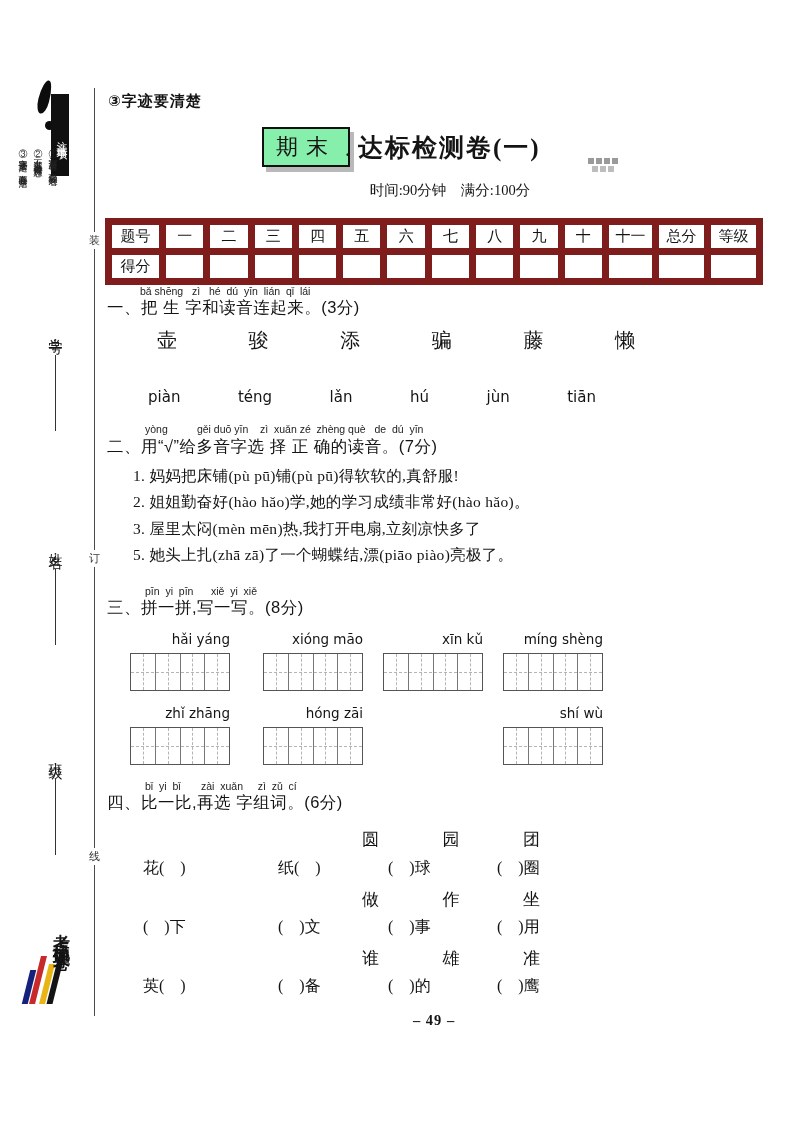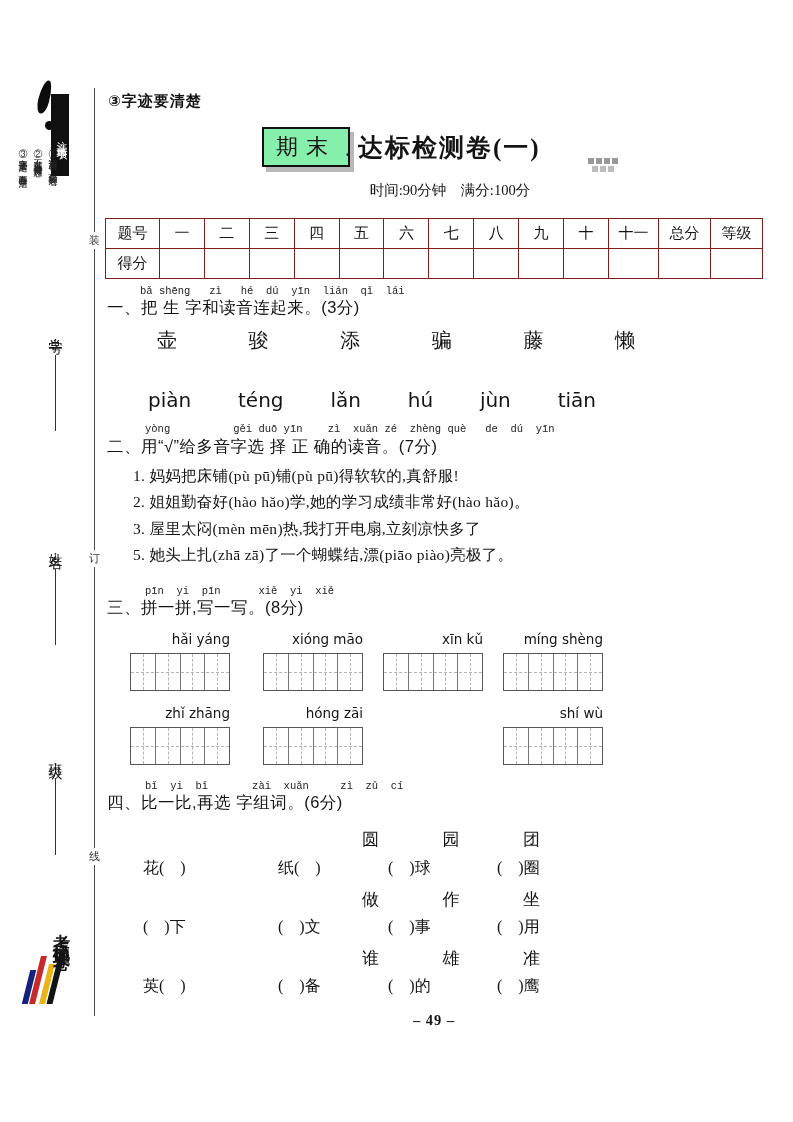--- a/index.html
+++ b/index.html
@@ -35,30 +35,30 @@
             font-weight:normal;font-size:22px;letter-spacing:8px;box-shadow:4px 5px 0 #b9b9b9;background:#86efac}
   .titledot{position:absolute;left:345px;top:146px;font-size:16px;font-weight:bold}
   .titlemain{position:absolute;left:358px;top:131px;font-weight:bold;font-size:25px;letter-spacing:2px}
   .dotgrid{position:absolute;left:588px;top:158px}
   .dotgrid .r{display:flex;gap:2px;margin-bottom:2px}
   .dotgrid b{display:block;width:6px;height:6px}
   .subtitle{position:absolute;left:200px;top:181px;width:500px;text-align:center;font-size:14.5px}
   
   .score-table{position:absolute;left:105px;top:218px;width:658px;border-collapse:collapse;
                table-layout:fixed;font-size:15px;text-align:center}
-  .score-table td{border:1px solid #7f1d1d;height:30px;padding:0}
+  .score-table td{border:7px solid #7f1d1d;height:30px;padding:0}
   
   .pyline{position:absolute;font-size:10.5px;color:#222;white-space:pre;
-          font-family:Liberation Mono, monospace}
+          font-family:Liberation Sans, sans-serif}
   .qtitle{position:absolute;font-weight:normal;font-size:16.5px;letter-spacing:.5px;
           font-family:"Liberation Sans","DejaVu Sans",sans-serif}
   .charrow{position:absolute;left:157px;top:327px;width:478px;display:flex;
            justify-content:space-between;font-size:20px}
   .pyrow{position:absolute;left:148px;top:388px;width:448px;display:flex;justify-content:space-between;
-         font-size:20px;font-family:"DejaVu Sans","Liberation Sans",sans-serif}
+         font-size:15px;font-family:"DejaVu Sans","Liberation Sans",sans-serif}
   .q2item{position:absolute;left:133px;font-size:15.5px;letter-spacing:.3px}
   .wcol{position:absolute;width:100px;text-align:right}
   .plabel{font-size:13.5px;margin-bottom:6px;white-space:pre;
           font-family:"DejaVu Sans","Liberation Sans",sans-serif}
   .wgrid{position:relative;display:flex;height:38px;border:1px solid #555;background:#fff}
   .wgrid:after{content:"";position:absolute;left:0;right:0;top:50%;border-top:1px dashed #b5b5b5}
   .wcell{flex:1;position:relative;border-right:1px solid #777}
   .wcell:last-child{border-right:none}
   .wcell:after{content:"";position:absolute;top:0;bottom:0;left:50%;border-left:1px dashed #b5b5b5}
   .optrow{position:absolute;left:362px;width:178px;display:flex;justify-content:space-between;font-size:17px}

